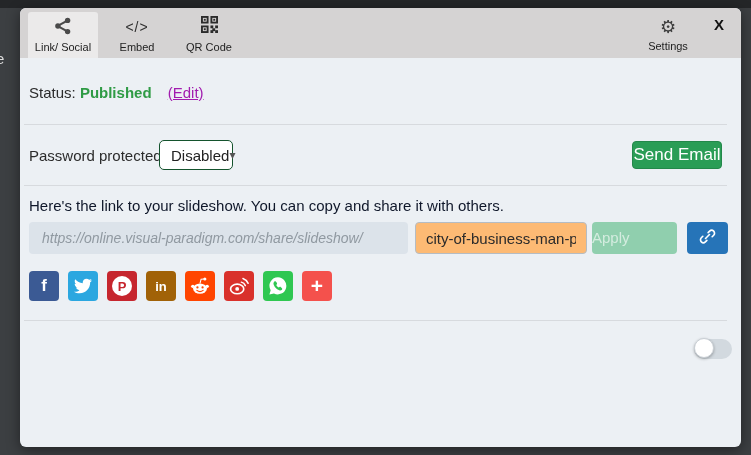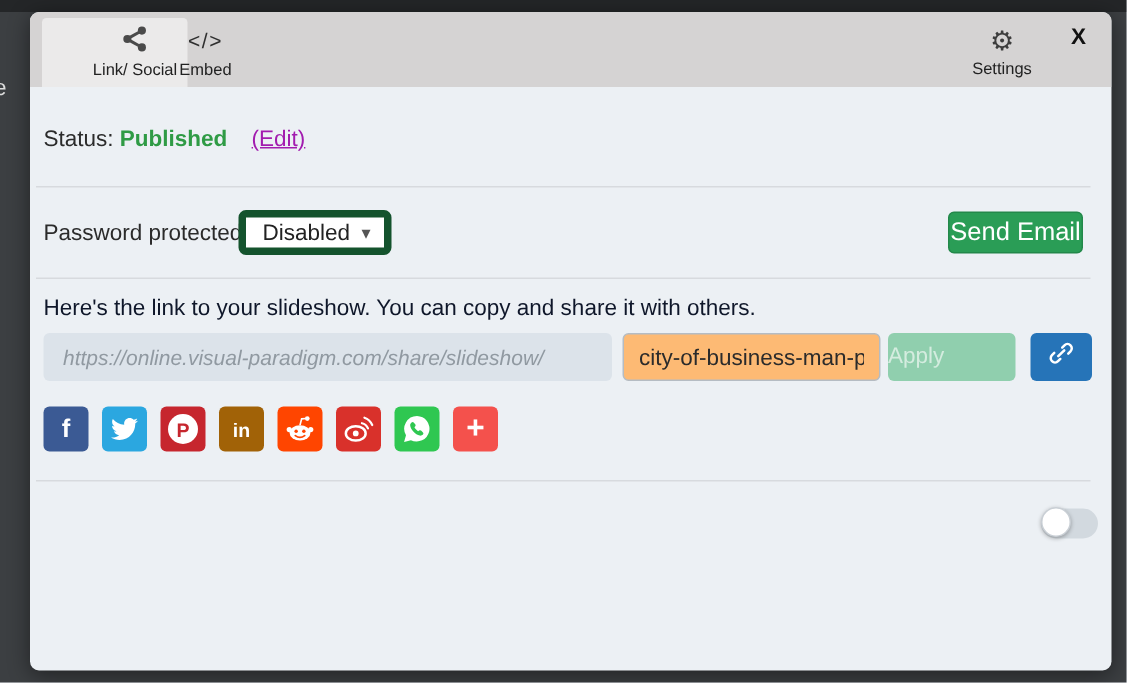--- a/index.html
+++ b/index.html
@@ -14,41 +14,41 @@
 
   .modal{
     position:absolute;left:20px;top:8px;width:721px;height:439px;
     background:#ecf0f4;border-radius:6px;overflow:hidden;
     box-shadow:0 3px 14px rgba(0,0,0,.45);
   }
   .header{position:absolute;left:0;top:0;width:721px;height:50px;background:#d5d3d3;}
   .tab{position:absolute;top:4px;height:46px;text-align:center;cursor:pointer;}
   .tab .ticon{display:block;height:24px;padding-top:4px;line-height:22px;}
   .tab .tlabel{display:block;font-size:11px;color:#222;line-height:14px;white-space:nowrap;}
-  .tab-active{background:#ebeaea;border-radius:3px 3px 0 0;padding-left:27px;}
+  .tab-active{background:#ebeaea;border-radius:3px 3px 0 0;}
   .tab1{left:8px;width:70px;}
   .tab2{left:86px;width:62px;}
   .tab3{left:152px;width:74px;}
   .code-glyph{font-size:14px;color:#2f2f2f;letter-spacing:1px;}
   .settings{position:absolute;top:4px;left:616px;width:64px;height:46px;text-align:center;cursor:pointer;}
   .settings .gear{display:block;height:24px;padding-top:3px;font-size:18px;color:#3d3d3d;line-height:24px;}
   .settings .tlabel{display:block;font-size:11px;color:#222;line-height:14px;}
   .close-x{position:absolute;left:688px;top:7px;width:22px;height:20px;font-size:15px;font-weight:bold;color:#111;text-align:center;cursor:pointer;line-height:20px;}
 
   .divider{position:absolute;left:4px;width:703px;height:1px;background:#d7dade;}
   .d1{top:116px;} .d2{top:177px;} .d3{top:312px;}
 
   .status-row{position:absolute;left:9px;top:76px;font-size:15px;color:#2b2b2b;}
   .status-val{color:#2f9b45;font-weight:bold;}
   .edit-link{color:#a21caf;text-decoration:underline;margin-left:12px;cursor:pointer;}
 
   .pw-label{position:absolute;left:9px;top:139px;font-size:15px;color:#2b2b2b;}
   .pw-select{
-    position:absolute;left:139px;top:132px;width:102px;height:30px;box-sizing:border-box;
-    background:#fff;border:5px solid #14532d;border-radius:5px;
+    position:absolute;left:139px;top:132px;width:74px;height:30px;box-sizing:border-box;
+    background:#fff;border:1px solid #14532d;border-radius:5px;
     display:flex;align-items:center;justify-content:space-between;
     padding:0 9px 0 11px;font-size:15px;color:#222;cursor:pointer;
   }
   .pw-caret{color:#555;font-size:12px;}
   .send-email{
     position:absolute;left:612px;top:133px;width:90px;height:28px;box-sizing:border-box;
     background:#2a9d56;border:1px solid #23884a;border-radius:4px;
     color:#fff;font-size:17px;text-align:center;line-height:26px;cursor:pointer;
   }
 
@@ -124,20 +124,45 @@
         </svg>
       </span>
       <span class="tlabel">Link/ Social</span>
     </div>
 
     <div class="tab tab2">
       <span class="ticon code-glyph">&lt;/&gt;</span>
       <span class="tlabel">Embed</span>
     </div>
 
+    <div class="tab tab3">
+      <span class="ticon">
+        <svg width="17" height="17" viewBox="0 0 18 18">
+          <g fill="#2b2b2b">
+            <path d="M0 0h8v8H0zM10 0h8v8h-8zM0 10h8v8H0z"></path>
+            <rect x="10" y="10" width="3" height="3"></rect>
+            <rect x="15" y="10" width="3" height="3"></rect>
+            <rect x="12" y="13" width="3" height="3"></rect>
+            <rect x="10" y="15" width="3" height="3"></rect>
+            <rect x="15" y="15" width="3" height="3"></rect>
+          </g>
+          <g fill="#d5d3d3">
+            <rect x="2" y="2" width="4" height="4"></rect>
+            <rect x="12" y="2" width="4" height="4"></rect>
+            <rect x="2" y="12" width="4" height="4"></rect>
+          </g>
+          <g fill="#2b2b2b">
+            <rect x="3" y="3" width="2" height="2"></rect>
+            <rect x="13" y="3" width="2" height="2"></rect>
+            <rect x="3" y="13" width="2" height="2"></rect>
+          </g>
+        </svg>
+      </span>
+      <span class="tlabel">QR Code</span>
+    </div>
 
     <div class="settings">
       <span class="gear">⚙</span>
       <span class="tlabel">Settings</span>
     </div>
 
     <div class="close-x">X</div>
   </div>
 
   <div class="status-row">

